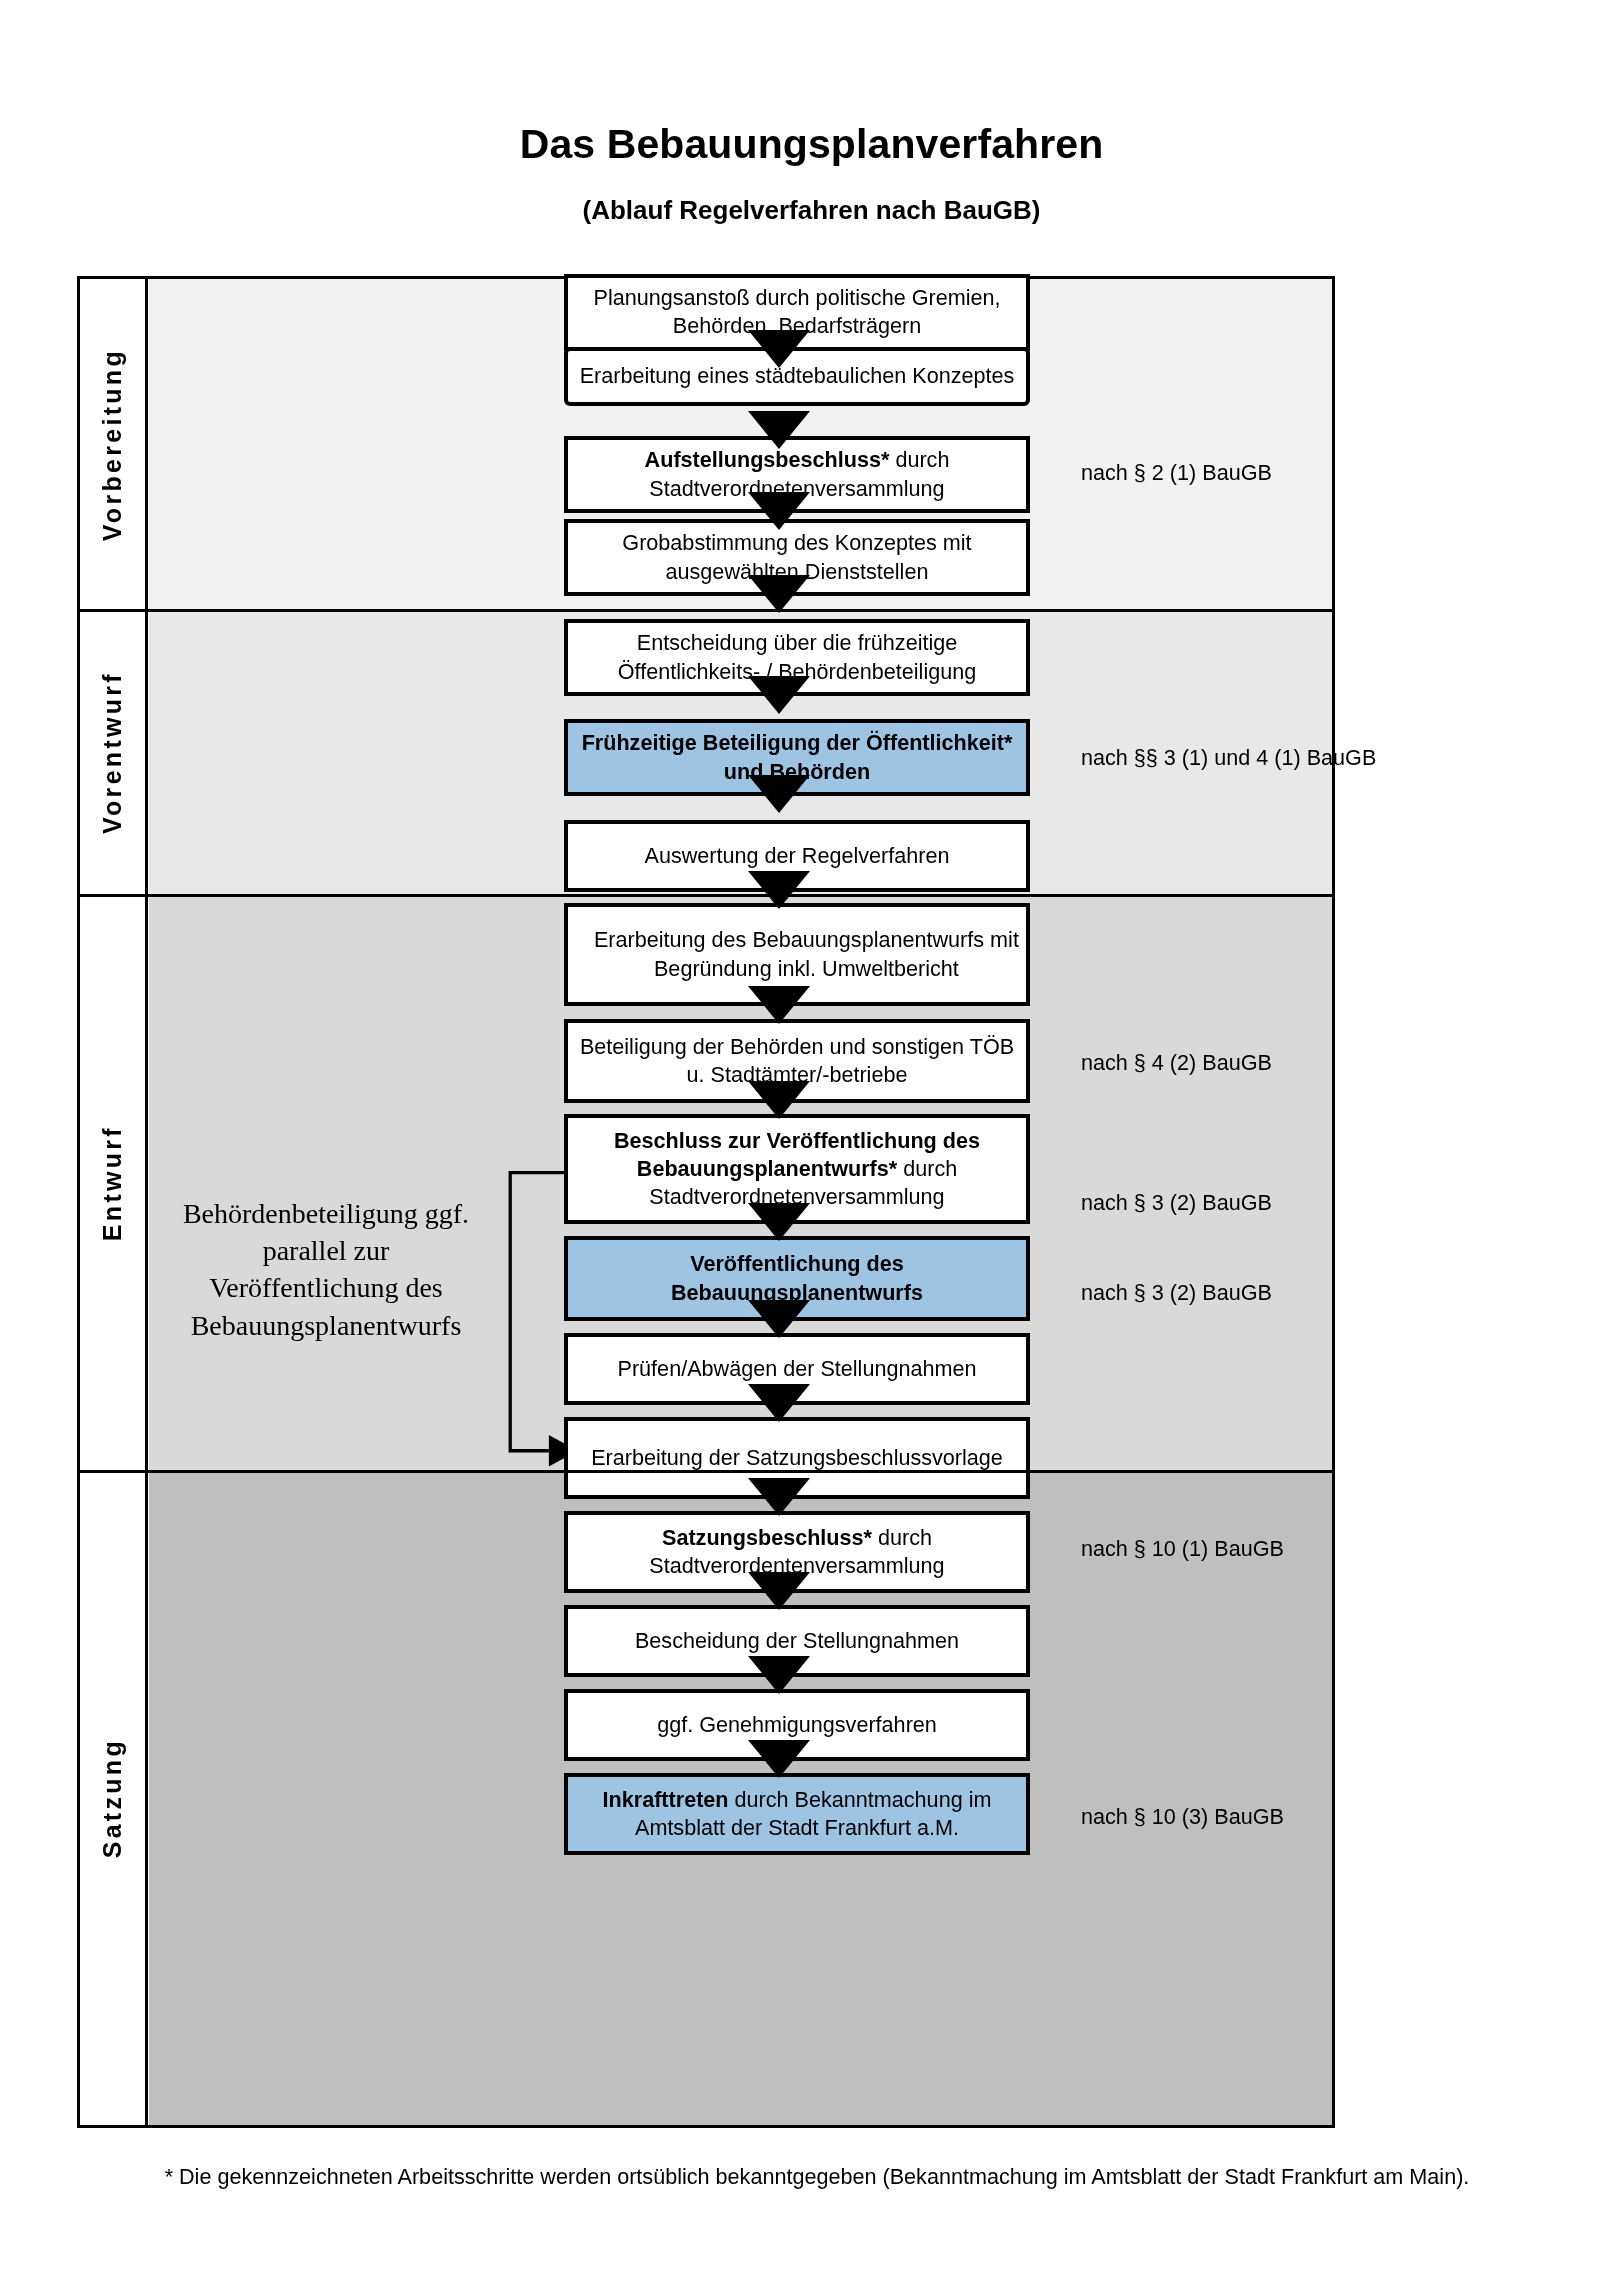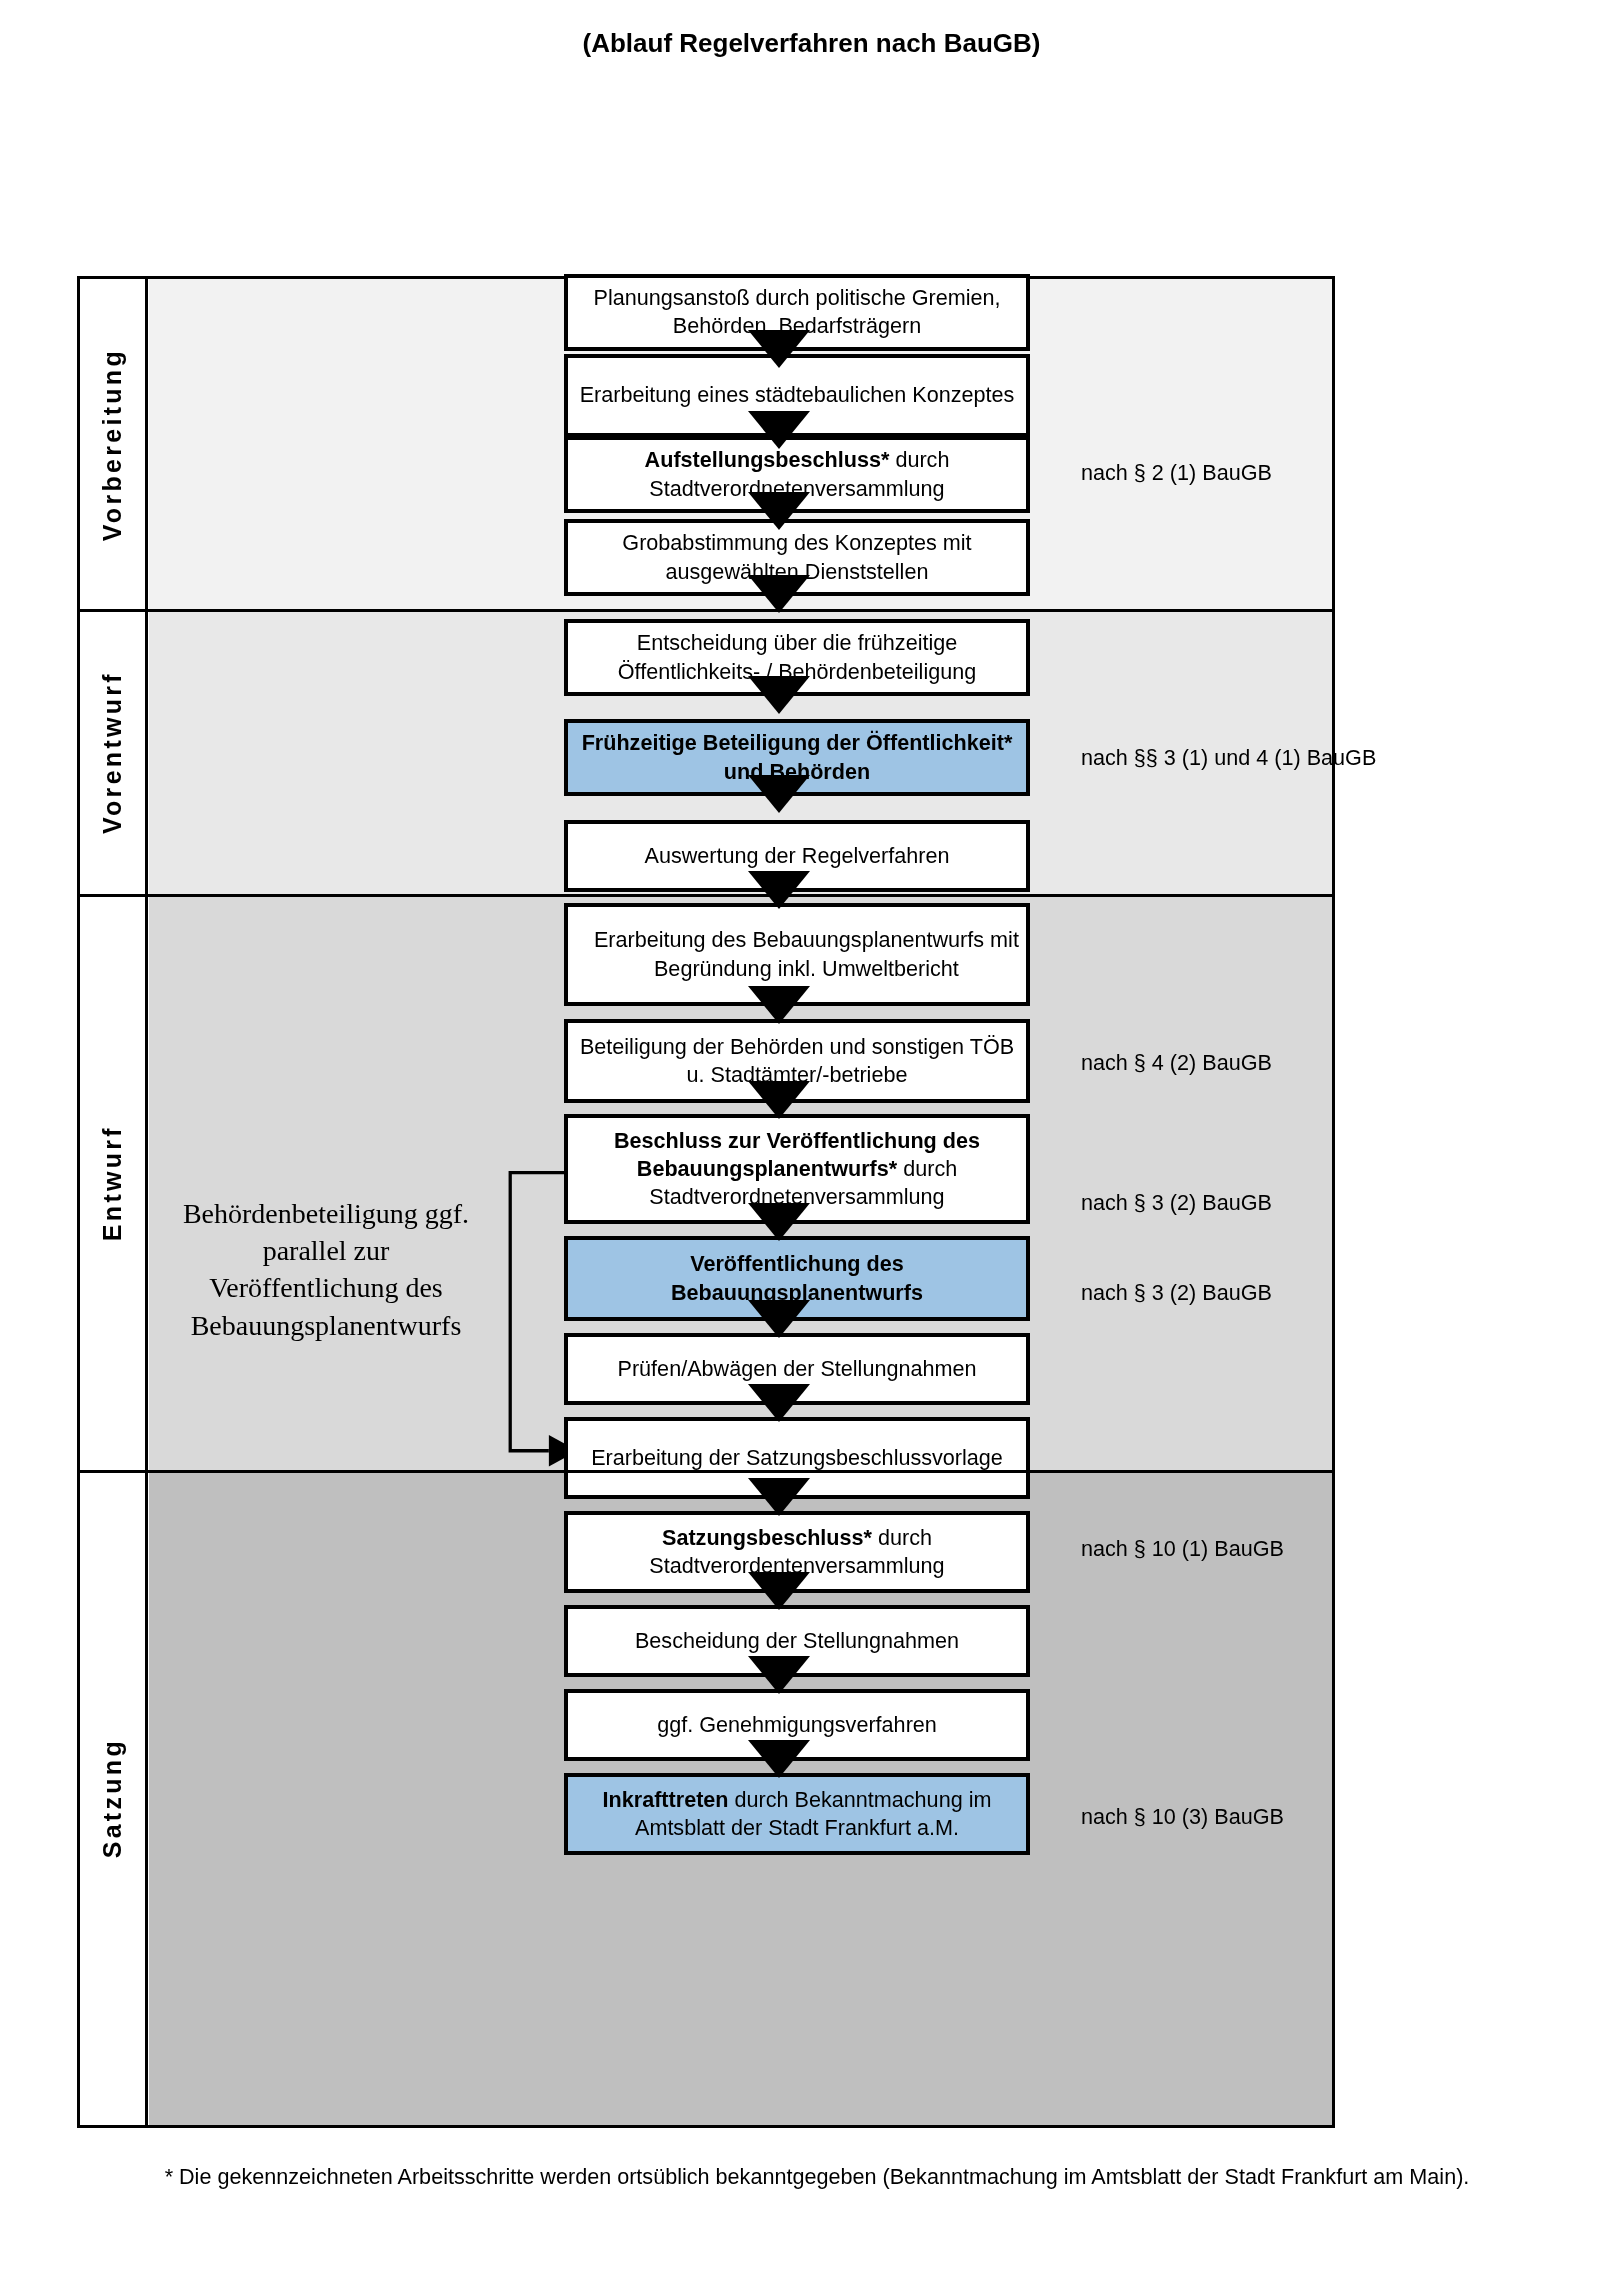--- a/index.html
+++ b/index.html
@@ -160,20 +160,21 @@
     width: 1348px;
     font-size: 21.6px;
     line-height: 1.55;
     text-align: center;
   }
 </style>
 </head>
 <body>
 
 <div id="header">
+  <div id="doc-title">Das Bebauungsplanverfahren</div>
   <div id="doc-subtitle">(Ablauf Regelverfahren nach BauGB)</div>
 </div>
 
 <div id="chart-frame">
 
   <div id="bands">
       <div class="stage-band" style="top: 0px; height: 331px; background: rgb(242, 242, 242);"></div>
       <div class="stage-band" style="top: 331px; height: 285px; background: rgb(232, 232, 232);"></div>
       <div class="stage-band" style="top: 616px; height: 576px; background: rgb(217, 217, 217);"></div>
       <div class="stage-band" style="top: 1192px; height: 654px; background: rgb(191, 191, 191);"></div>
@@ -207,21 +208,21 @@
   <svg id="loop" viewBox="0 0 1912 2820" preserveAspectRatio="none">
     <polyline points="740,1365 657,1365 657,1790 716,1790" fill="none" stroke="#000" stroke-width="5"></polyline>
     <polygon points="716,1766 760,1790 716,1814" fill="#000"></polygon>
   </svg>
 
   <div id="flow">
       <div class="pbox" style="top: -5.2px; height: 77px;">
         <span class="txt">Planungsanstoß durch politische Gremien, Behörden, Bedarfsträgern</span>
       </div>
       <div class="arrow-down" style="top: 51px;"></div>
-      <div class="pbox" style="top: 75px; height: 83px;">
+      <div class="pbox" style="top: 68px; height: 59px; border-radius: 6px;">
         <span class="txt">Erarbeitung eines städtebaulichen Konzeptes</span>
       </div>
       <div class="arrow-down" style="top: 132px;"></div>
       <div class="pbox" style="top: 157px; height: 77px;">
         <span class="txt"><span class="b">Aufstellungsbeschluss*</span> durch Stadtverordnetenversammlung</span>
       </div>
       <div class="arrow-down" style="top: 213px;"></div>
       <div class="pbox" style="top: 240px; height: 77px;">
         <span class="txt">Grobabstimmung des Konzeptes mit ausgewählten Dienststellen</span>
       </div>

